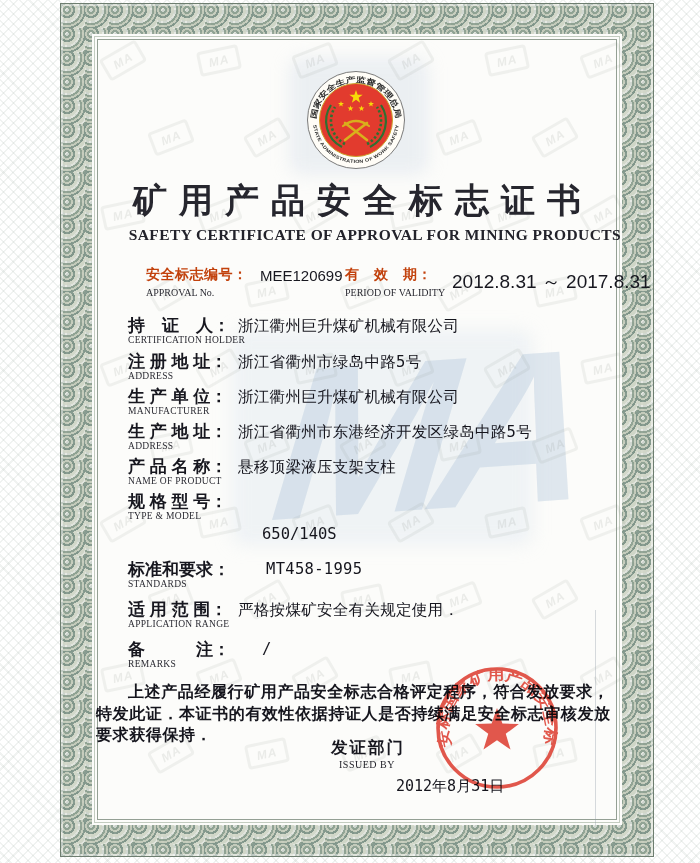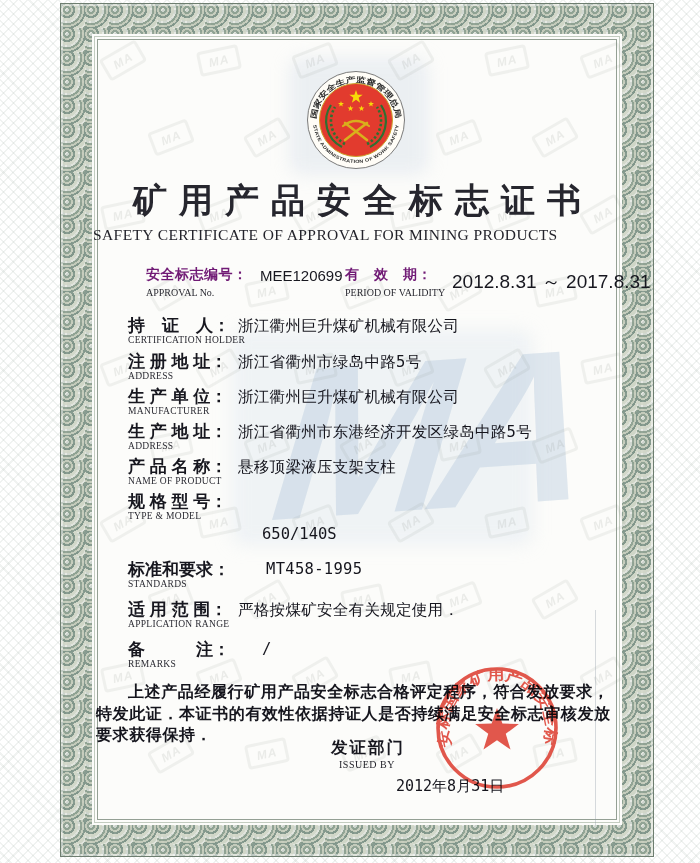--- a/index.html
+++ b/index.html
@@ -66,27 +66,27 @@
   
   .emblem{position:absolute;left:306px;top:70px;width:100px;height:100px;z-index:6;}
 
   
   .title-cn{
     position:absolute;left:93px;right:79px;top:178px;text-align:center;
     font-family:"Liberation Serif","DejaVu Serif",serif;font-weight:700;
     font-size:34px;letter-spacing:12px;color:#26262e;white-space:nowrap;text-indent:12px;
   }
   .title-en{
-    position:absolute;left:93px;right:79px;top:226px;text-align:left;
-    font-family:"Liberation Serif","DejaVu Serif",serif;font-weight:400;
+    position:absolute;left:93px;right:79px;top:226px;text-align:right;
+    font-family:"Liberation Serif","DejaVu Serif",serif;font-weight:700;
     font-size:15.5px;letter-spacing:.4px;color:#23232b;white-space:nowrap;
   }
 
   
-  .hdr-label{position:absolute;font-weight:700;font-size:14px;letter-spacing:.5px;color:#701a75;white-space:nowrap;}
+  .hdr-label{position:absolute;font-weight:700;font-size:14px;letter-spacing:.5px;color:#c2410c;white-space:nowrap;}
   .hdr-sub{position:absolute;font-family:"Liberation Serif","DejaVu Serif",serif;font-size:10px;color:#2a2a32;white-space:nowrap;}
   .hdr-value{position:absolute;font-family:Liberation Sans, sans-serif;font-size:15px;color:#17171f;white-space:nowrap;}
 
   
   .frow{position:absolute;left:0;top:0;width:604px;height:36px;}
   .flabel{position:absolute;left:128px;top:0;font-weight:700;font-size:17px;color:#17171f;white-space:nowrap;}
   .fvalue{position:absolute;left:238px;top:2px;font-family:"DejaVu Sans Mono","Liberation Mono",monospace;font-size:15.5px;color:#15151d;white-space:nowrap;letter-spacing:.3px;}
   .fvalue2{position:absolute;left:262px;top:23px;font-family:"DejaVu Sans Mono","Liberation Mono",monospace;font-size:15.5px;color:#15151d;white-space:nowrap;margin-top:12px;}
   .fsub{position:absolute;left:128px;top:21px;font-family:"Liberation Serif","DejaVu Serif",serif;font-size:9.5px;letter-spacing:.3px;color:#2a2a32;white-space:nowrap;}
 

